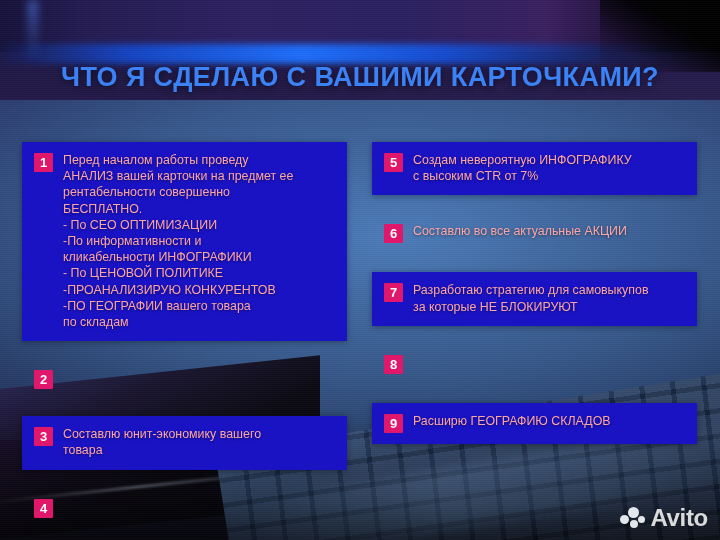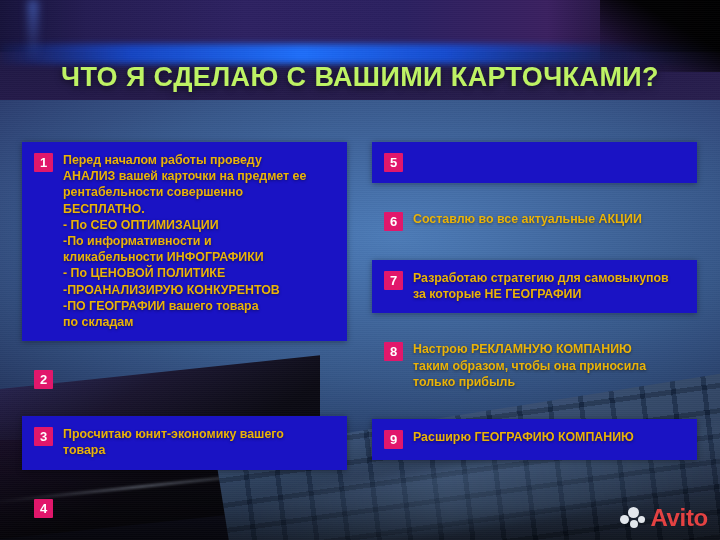--- a/index.html
+++ b/index.html
@@ -106,21 +106,21 @@
       repeating-linear-gradient(0deg, rgba(255,255,255,0.018) 0 1px, rgba(0,0,0,0.018) 1px 2px);
     pointer-events: none;
   }
 
   
   .title {
     position: absolute;
     left: 0; right: 0;
     top: 62px;
     text-align: center;
-    color: #bef264;
+    color: #3b82f6;
     font-size: 27px;
     font-weight: 700;
     letter-spacing: 0.4px;
     text-shadow: 0 2px 7px rgba(0,0,0,0.55);
     white-space: nowrap;
   }
 
   
   .col {
     position: absolute;
@@ -149,23 +149,23 @@
     color: #ffffff;
     font-size: 13px;
     font-weight: 700;
     line-height: 19px;
     text-align: center;
     margin-top: 1px;
     margin-right: 10px;
     border-radius: 1px;
   }
   .itext {
-    color: #eab308;
+    color: #fca5a5;
     font-size: 12.4px;
-    font-weight: 700;
+    font-weight: 400;
     line-height: 16.2px;
     white-space: pre-line;
     text-shadow: 0 1px 3px rgba(0,0,0,0.45);
   }
 
   
   .avito {
     position: absolute;
     right: 12px;
     bottom: 10px;
@@ -183,21 +183,21 @@
     position: absolute;
     border-radius: 50%;
     background: #eef2f7;
     display: block;
   }
   .d1 { width: 9px;  height: 9px;  left: 0;   top: 8px; }
   .d2 { width: 11px; height: 11px; left: 8px; top: 0; }
   .d3 { width: 8px;  height: 8px;  left: 10px;top: 13px; }
   .d4 { width: 7px;  height: 7px;  left: 18px;top: 9px; background:#dfe6ee; }
   .avito-word {
-    color: #ef4444;
+    color: #e5e5e5;
     font-size: 24px;
     font-weight: 700;
     letter-spacing: -0.3px;
     line-height: 1;
   }
 </style>
 </head>
 <body>
 
 <div class="canvas">
@@ -232,49 +232,48 @@
 - По ЦЕНОВОЙ ПОЛИТИКЕ
 -ПРОАНАЛИЗИРУЮ КОНКУРЕНТОВ
 -ПО ГЕОГРАФИИ вашего товара
 по складам</div>
       </div>
       <div class="item" style="margin-bottom: 16px;">
         <div class="badge">2</div>
       </div>
       <div class="item boxed" style="margin-bottom: 18px;">
         <div class="badge">3</div>
-        <div class="itext">Просчитаю юнит-экономику вашего
+        <div class="itext">Составлю юнит-экономику вашего
 товара</div>
       </div>
       <div class="item" style="margin-bottom: 0px;">
         <div class="badge">4</div>
       </div>
     </div>
   <div class="col col-right" id="right-col">
       <div class="item boxed" style="margin-bottom: 18px;">
         <div class="badge">5</div>
+        <div class="itext">Создам невероятную ИНФОГРАФИКУ
+с высоким CTR от 7%</div>
       </div>
       <div class="item" style="margin-bottom: 18px;">
         <div class="badge">6</div>
         <div class="itext">Составлю во все актуальные АКЦИИ</div>
       </div>
       <div class="item boxed" style="margin-bottom: 18px;">
         <div class="badge">7</div>
         <div class="itext">Разработаю стратегию для самовыкупов
-за которые НЕ ГЕОГРАФИИ</div>
+за которые НЕ БЛОКИРУЮТ</div>
       </div>
       <div class="item" style="margin-bottom: 18px;">
         <div class="badge">8</div>
-        <div class="itext">Настрою РЕКЛАМНУЮ КОМПАНИЮ
-таким образом, чтобы она приносила
-только прибыль</div>
       </div>
       <div class="item boxed" style="margin-bottom: 0px;">
         <div class="badge">9</div>
-        <div class="itext">Расширю ГЕОГРАФИЮ КОМПАНИЮ</div>
+        <div class="itext">Расширю ГЕОГРАФИЮ СКЛАДОВ</div>
       </div>
     </div>
 
   <div class="avito">
     <div class="avito-dots">
       <i class="d1"></i>
         <i class="d2"></i>
         <i class="d3"></i>
         <i class="d4"></i>
     </div>

